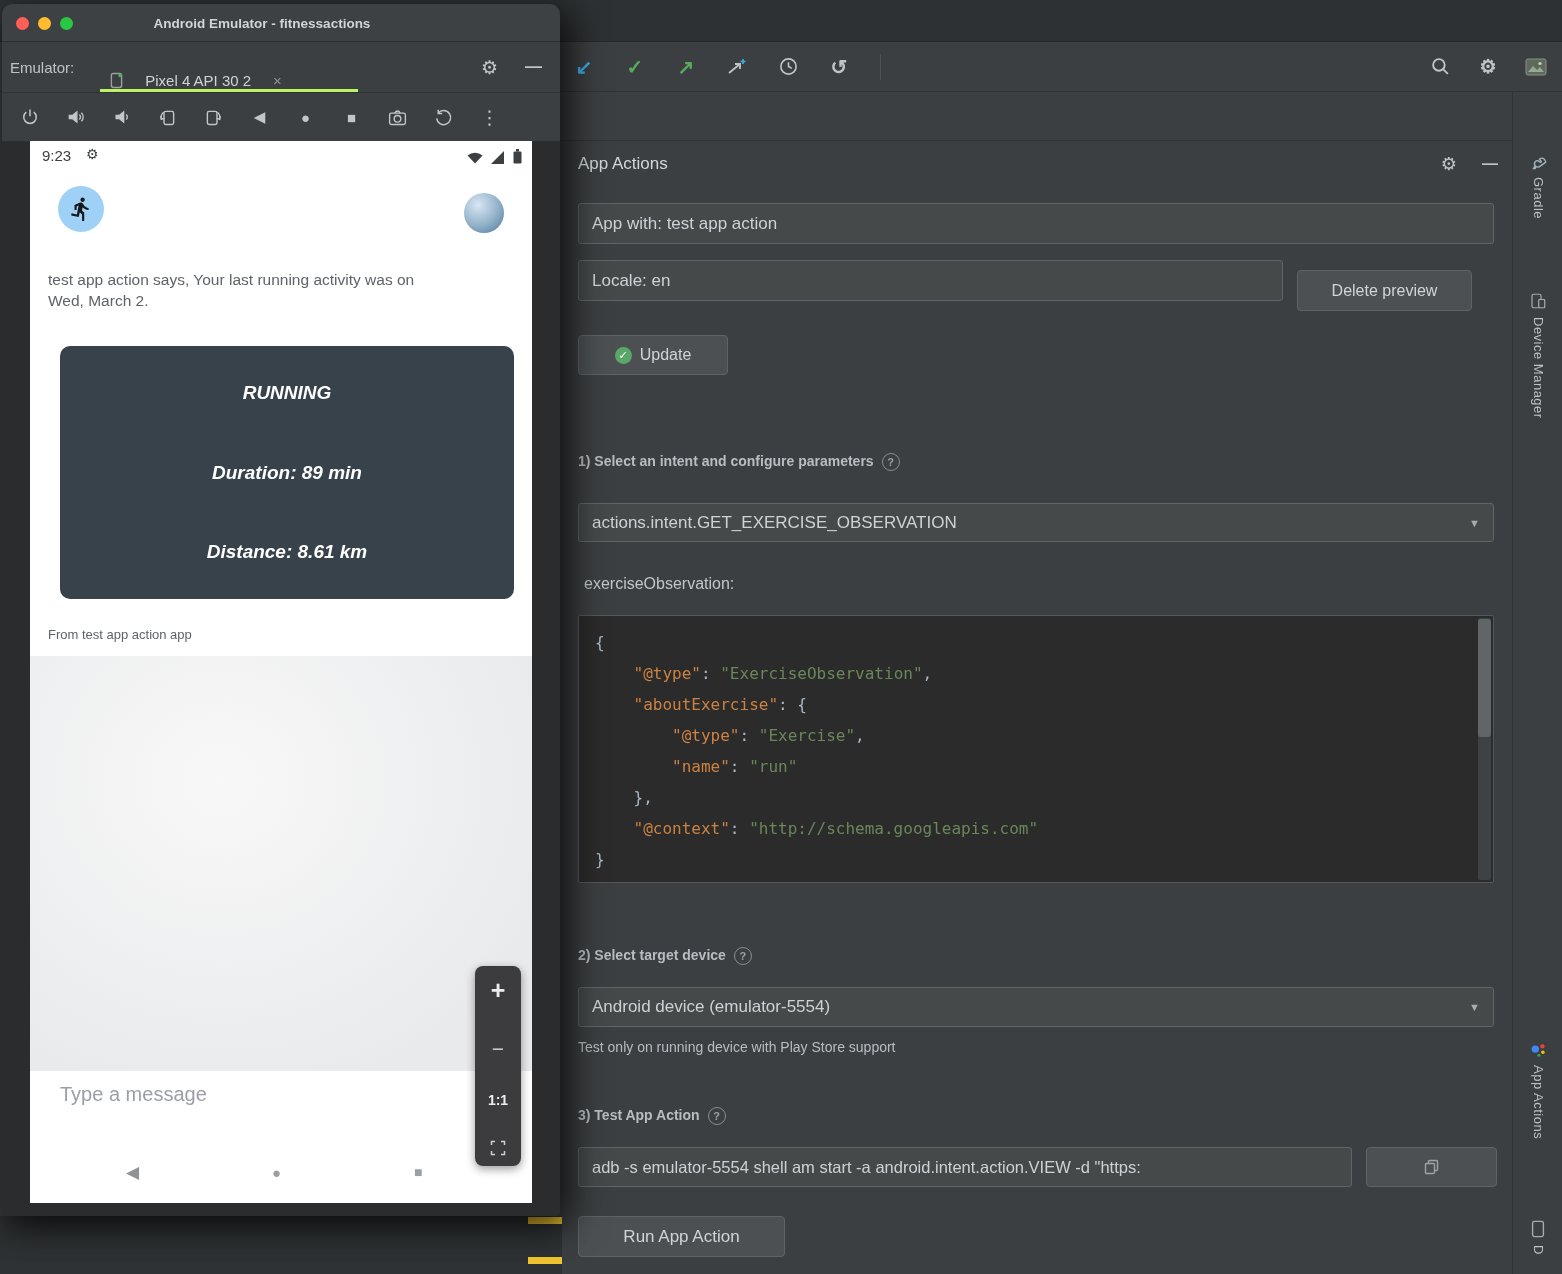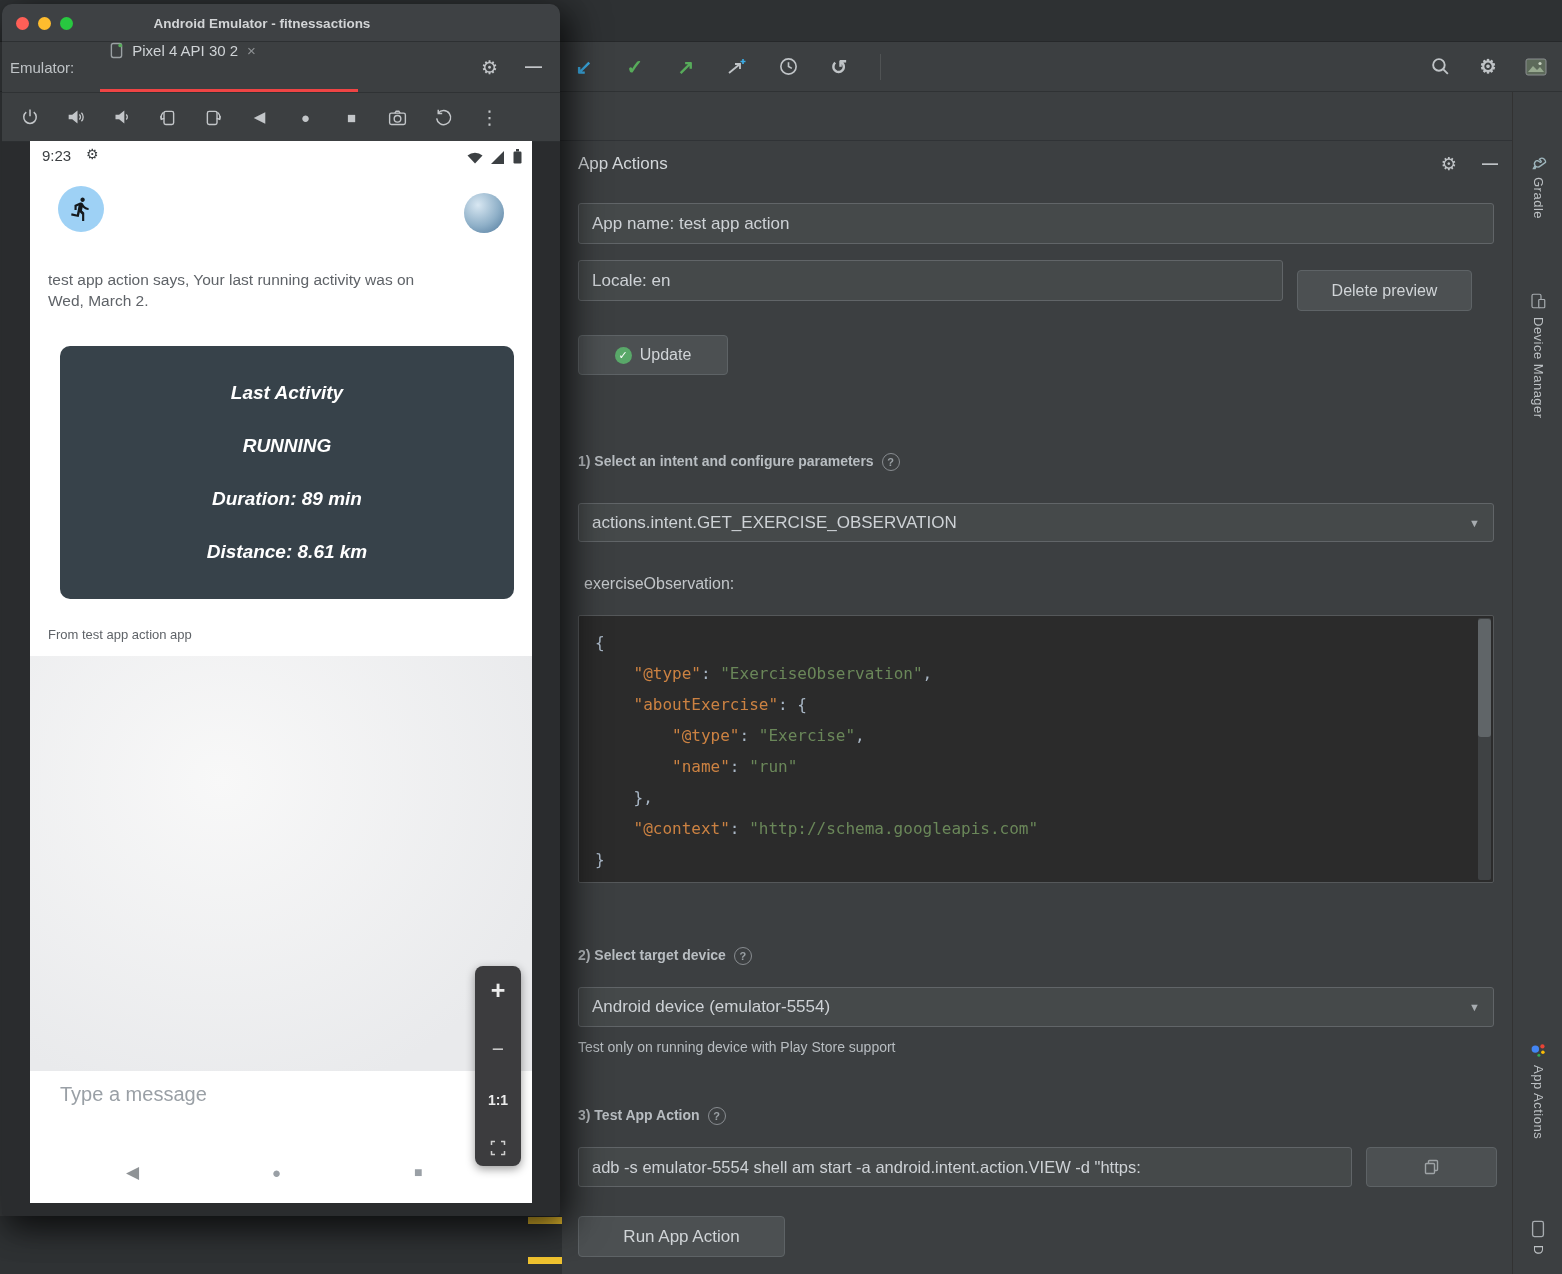--- a/index.html
+++ b/index.html
@@ -48,21 +48,21 @@
   .yellow-bar{position:absolute;background:#f0c330}
 
   
   .emu{left:2px;top:4px;width:558px;height:1212px;background:#2a2c2e;border-radius:10px 10px 4px 4px;box-shadow:14px 6px 34px rgba(0,0,0,.5),0 14px 30px rgba(0,0,0,.45)}
   .emu-titlebar{position:absolute;left:0;top:0;width:100%;height:38px;background:#3e4144;border-radius:10px 10px 0 0;border-bottom:1px solid #2d3032}
   .tl{position:absolute;top:13px;width:13px;height:13px;border-radius:50%}
   .tl.red{left:14px;background:#ff5f57}.tl.yellow{left:36px;background:#febc2e}.tl.green{left:58px;background:#28c840}
   .emu-title{position:absolute;left:80px;width:360px;top:0;height:38px;display:flex;align-items:center;justify-content:center;font-size:13.5px;font-weight:bold;color:#d2d4d6}
   .emu-tabbar{position:absolute;left:0;top:38px;width:100%;height:51px;background:#3c3f41;border-bottom:1px solid #2f3234;display:flex;align-items:center}
   .emu-label{font-size:15px;color:#bfc3c6;margin-left:8px}
-  .emu-tab{position:relative;margin-left:26px;height:100%;width:258px;display:flex;align-items:flex-start;gap:9px;border-bottom:3px solid #ef4444;padding-left:10px}
+  .emu-tab{position:relative;margin-left:26px;height:100%;width:258px;display:flex;align-items:flex-end;gap:22px;border-bottom:3px solid #bef264;padding-left:10px}
   .emu-tab .lbl{font-size:15px;color:#cfd3d6}
   .tab-close{font-size:15px;color:#8e9294}
   .emu-tb-gear{position:absolute;right:62px;font-size:19px;color:#c3c6c9}
   .emu-tb-min{position:absolute;right:18px;font-size:17px;font-weight:bold;color:#c3c6c9}
   .emu-controls{position:absolute;left:0;top:89px;width:100%;height:49px;background:#3c3f41;border-bottom:1px solid #2c2f31;display:flex;align-items:center;gap:23px;padding-left:16px}
   .ec-ico{width:23px;height:23px;display:flex;align-items:center;justify-content:center;color:#c3c6c9}
   .ec-glyph{font-size:15px;color:#c3c6c9}
 
   
   .screen{position:absolute;left:28px;top:137px;width:502px;height:1062px;background:#ffffff;overflow:hidden}
@@ -128,21 +128,21 @@
   </span>
 </div>
 
 <div class="abs panel">
   <div class="panel-header">
     <span class="panel-title">App Actions</span>
     <span class="ph-gear">⚙</span>
     <span class="ph-min">—</span>
   </div>
 
-  <div class="field" style="left:18px;top:62px;width:916px;height:41px">App name: test app action</div>
+  <div class="field" style="left:18px;top:62px;width:916px;height:41px">App with: test app action</div>
 
   <div class="field" style="left:18px;top:119px;width:705px;height:41px">Locale: en</div>
   <div class="btn" style="left:737px;top:129px;width:175px;height:41px">Delete preview</div>
 
   <div class="btn" style="left:18px;top:194px;width:150px;height:40px">
     <span class="upd-badge">✓</span>
     <span>Update</span>
   </div>
 
   <div class="step-label" style="left:18px;top:312px">
@@ -329,21 +329,20 @@
     <div class="bot-avatar">
       <svg width="26" height="26" viewBox="0 0 24 24" fill="#15191c">
         <path d="M13.49 5.48c1.1 0 2-.9 2-2s-.9-2-2-2-2 .9-2 2 .9 2 2 2zm-3.6 13.9l1-4.4 2.1 2v6h2v-7.5l-2.1-2 .6-3c1.3 1.5 3.3 2.5 5.5 2.5v-2c-1.9 0-3.5-1-4.3-2.4l-1-1.6c-.4-.6-1-1-1.7-1-.3 0-.5.1-.8.1l-5.2 2.2v4.7h2v-3.4l1.8-.7-1.6 8.1-4.9-1-.4 2 7 1.4z"></path>
       </svg>
     </div>
     <div class="user-avatar"></div>
 
     <div class="msg">test app action says, Your last running activity was on Wed, March 2.</div>
 
     <div class="card">
-      <div>Last Activity</div>
       <div>RUNNING</div>
       <div>Duration: 89 min</div>
       <div>Distance: 8.61 km</div>
     </div>
 
     <div class="from-text">From test app action app</div>
     <div class="wallpaper"></div>
 
     <div class="compose">Type a message</div>
 

